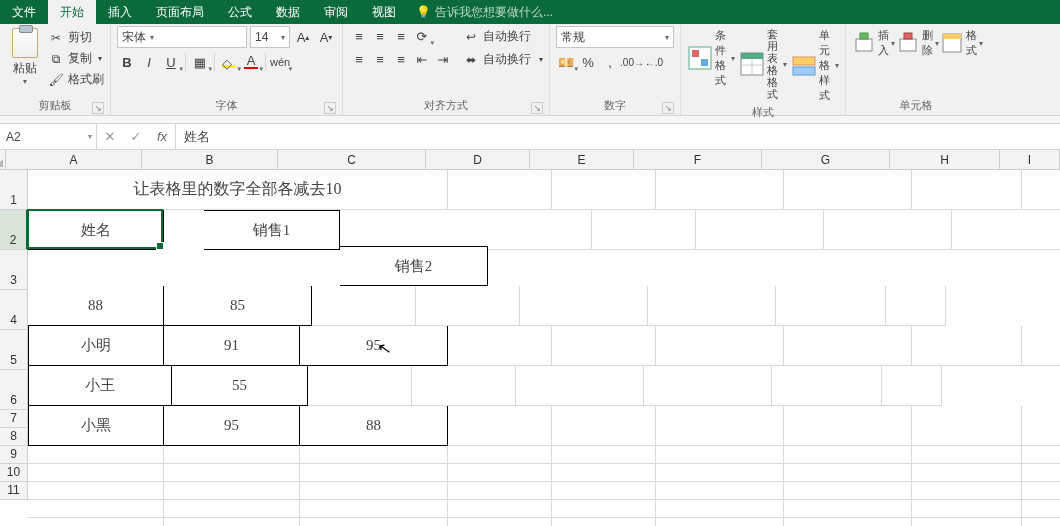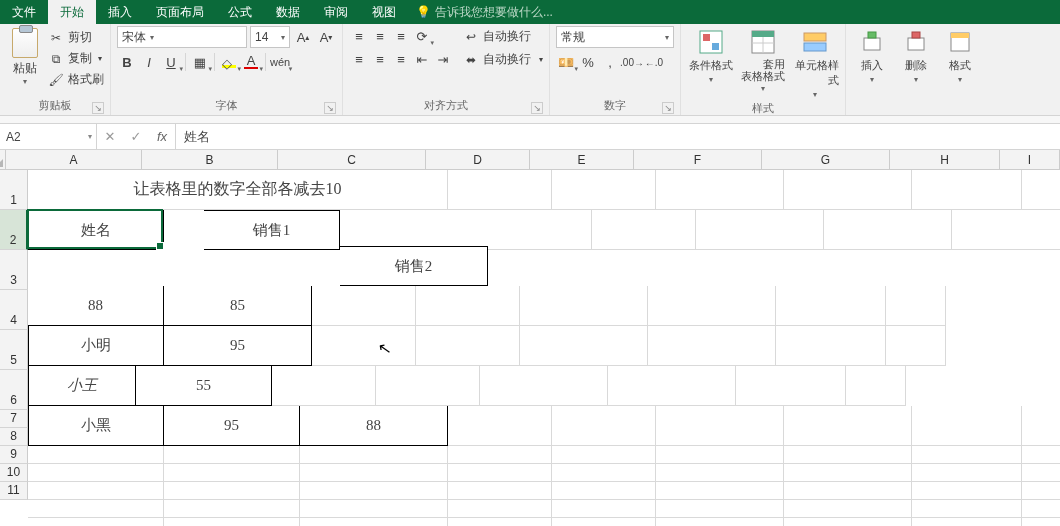--- a/index.html
+++ b/index.html
@@ -47,21 +47,21 @@
 .align-row { display: flex; gap: 1px; }
 .wrap-col { display: flex; flex-direction: column; gap: 6px; padding-left: 6px; padding-top: 2px; }
 .wrap-item { display: flex; align-items: center; gap: 4px; font-size: 12px; }
 
 
 .num-col { display: flex; flex-direction: column; gap: 4px; }
 .num-combo { width: 118px; }
 .num-row { display: flex; gap: 2px; }
 
 
-.big-btn { display: flex; flex-direction: column; align-items: center; width: 48px; padding-top: 2px; font-size: 11px; text-align: right; gap: 2px; }
+.big-btn { display: flex; align-items: center; width: 48px; padding-top: 2px; font-size: 11px; text-align: left; gap: 2px; }
 .big-btn .ic { width: 28px; height: 28px; display: flex; align-items: center; justify-content: center; }
 .big-btn .dd { font-size: 8px; color: #666; }
 
 
 .fbar { display: flex; align-items: stretch; border-bottom: 1px solid #d4d4d4; height: 26px; background: #fff; }
 .namebox { width: 97px; border-right: 1px solid #d4d4d4; display: flex; align-items: center; padding: 0 6px; font-size: 12px; position: relative; }
 .namebox .dd { position: absolute; right: 4px; font-size: 8px; color: #888; }
 .fbar-btns { display: flex; align-items: center; border-right: 1px solid #d4d4d4; }
 .fbar-btns .fb { width: 26px; text-align: center; color: #999; font-size: 13px; }
 .fbar-btns .fx { font-style: italic; color: #666; }
@@ -311,20 +311,21 @@
           <div class="ic">
             <svg width="24" height="24">
               <rect x="3" y="3" width="18" height="18" fill="#fff" stroke="#888"></rect>
               <rect x="3" y="3" width="18" height="5" fill="#fc6"></rect>
             </svg>
           </div>
           <span>格式</span>
           <span class="dd">▾</span>
         </div>
     </div>
+    <div class="group-label"><span>单元格</span></div>
   </div>
 </div>
 
 <div class="thin-div"></div>
 
 <div class="fbar">
   <div class="namebox">
       <span>A2</span>
       <span class="dd">▾</span>
     </div>
@@ -395,30 +396,31 @@
           <div class="cell tb-ih tb-r" style="width: 148px; height: 40px;">85</div>
           <div class="cell " style="width: 104px; height: 40px;"></div>
           <div class="cell " style="width: 104px; height: 40px;"></div>
           <div class="cell " style="width: 128px; height: 40px;"></div>
           <div class="cell " style="width: 128px; height: 40px;"></div>
           <div class="cell " style="width: 110px; height: 40px;"></div>
           <div class="cell " style="width: 60px; height: 40px;"></div>
         </div>
         <div class="cell-row">
           <div class="cell tb-ih tb-l tb-iv" style="width: 136px; height: 40px;">小明</div>
+          <div class="cell tb-ih tb-iv" style="width: 136px; height: 40px;">91</div>
           <div class="cell tb-ih tb-r" style="width: 148px; height: 40px;">95</div>
           <div class="cell " style="width: 104px; height: 40px;"></div>
           <div class="cell " style="width: 104px; height: 40px;"></div>
           <div class="cell " style="width: 128px; height: 40px;"></div>
           <div class="cell " style="width: 128px; height: 40px;"></div>
           <div class="cell " style="width: 110px; height: 40px;"></div>
           <div class="cell " style="width: 60px; height: 40px;"></div>
         </div>
         <div class="cell-row">
-          <div class="cell tb-ih tb-l tb-iv" style="width: 108px; height: 40px; font-style: italic;">小王</div>
+          <div class="cell tb-ih tb-l tb-iv" style="width: 144px; height: 40px;">小王</div>
           <div class="cell tb-ih tb-iv" style="width: 136px; height: 40px;">55</div>
           <div class="cell " style="width: 104px; height: 40px;"></div>
           <div class="cell " style="width: 104px; height: 40px;"></div>
           <div class="cell " style="width: 128px; height: 40px;"></div>
           <div class="cell " style="width: 128px; height: 40px;"></div>
           <div class="cell " style="width: 110px; height: 40px;"></div>
           <div class="cell " style="width: 60px; height: 40px;"></div>
         </div>
         <div class="cell-row">
           <div class="cell tb-b tb-l tb-iv" style="width: 136px; height: 40px;">小黑</div>

